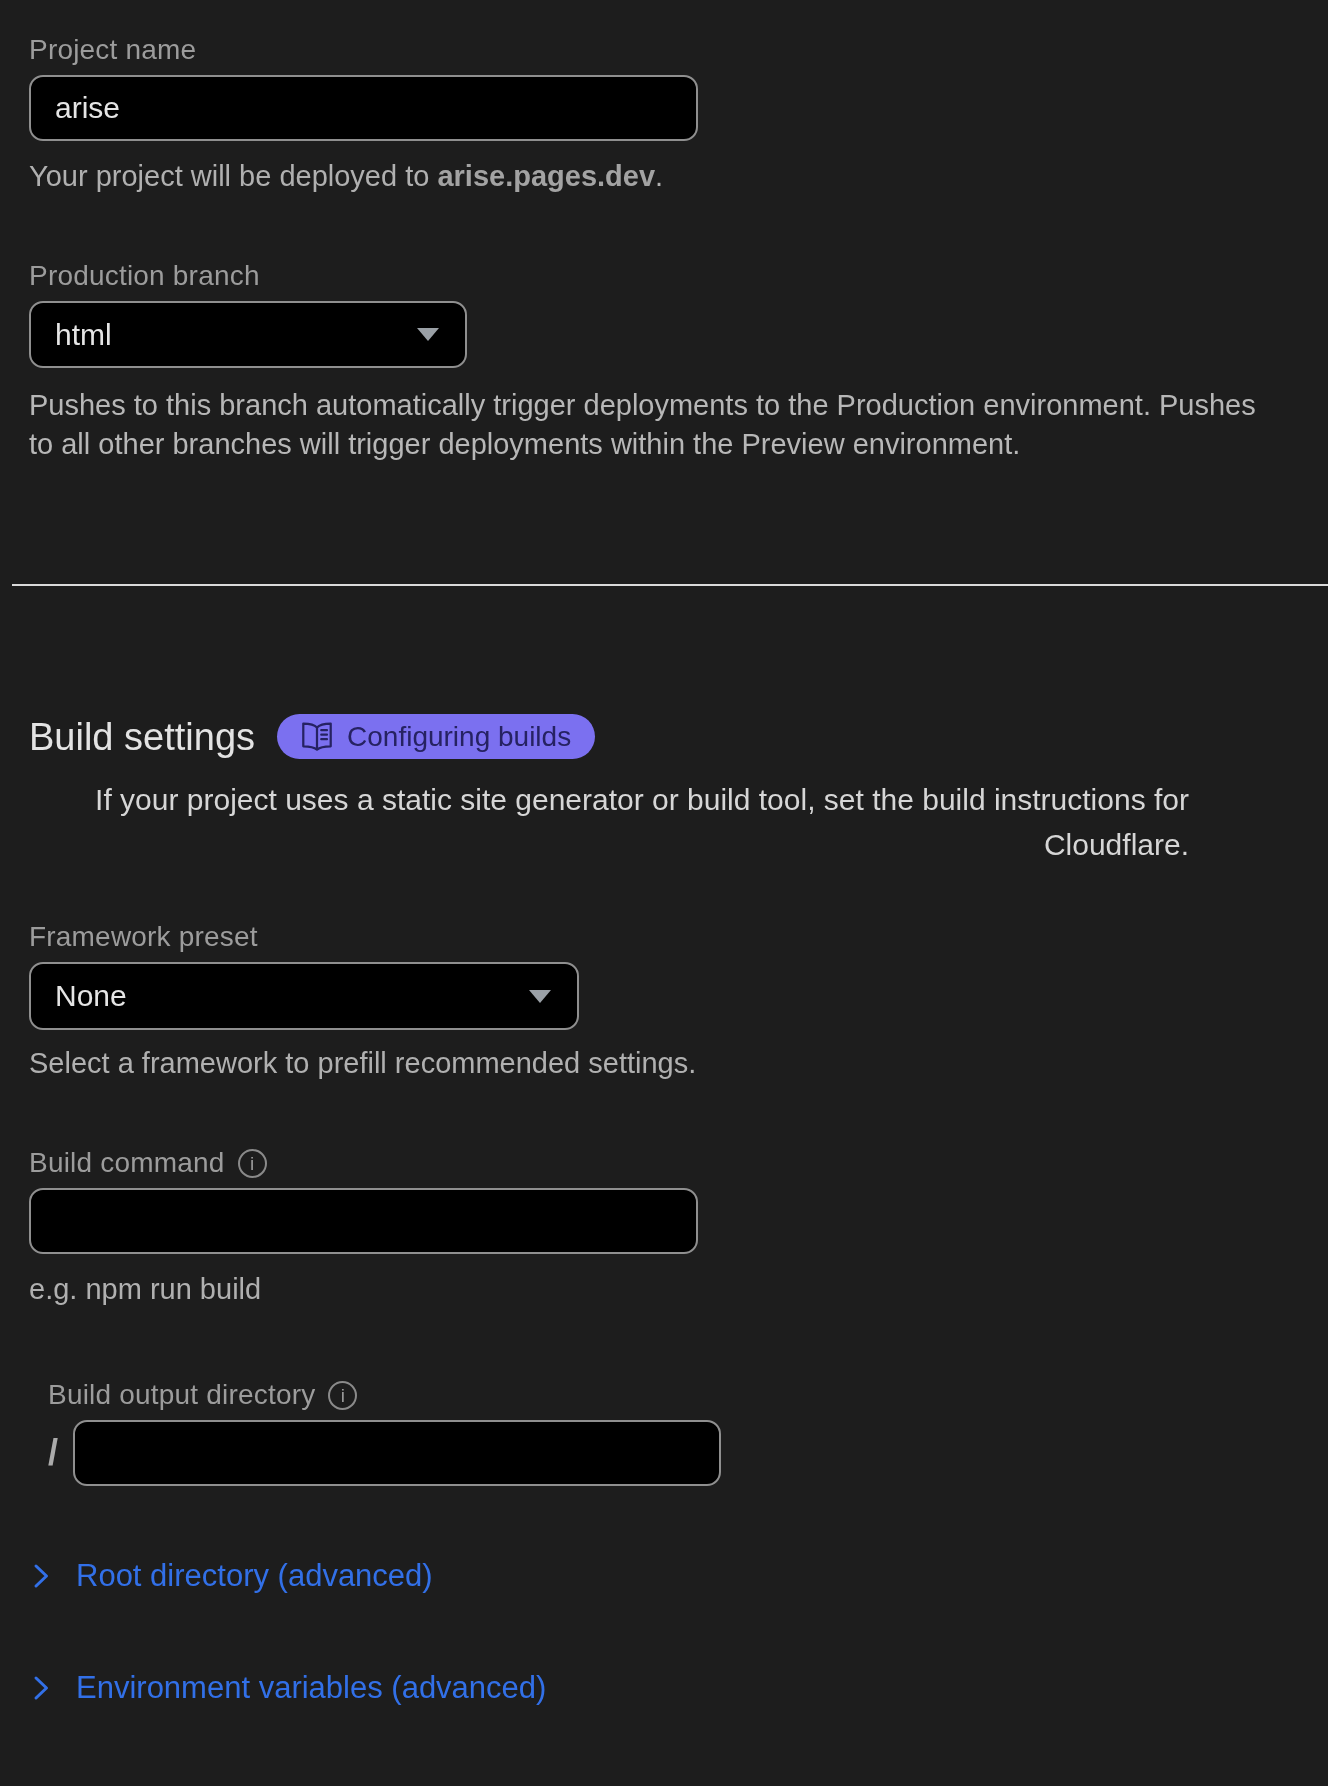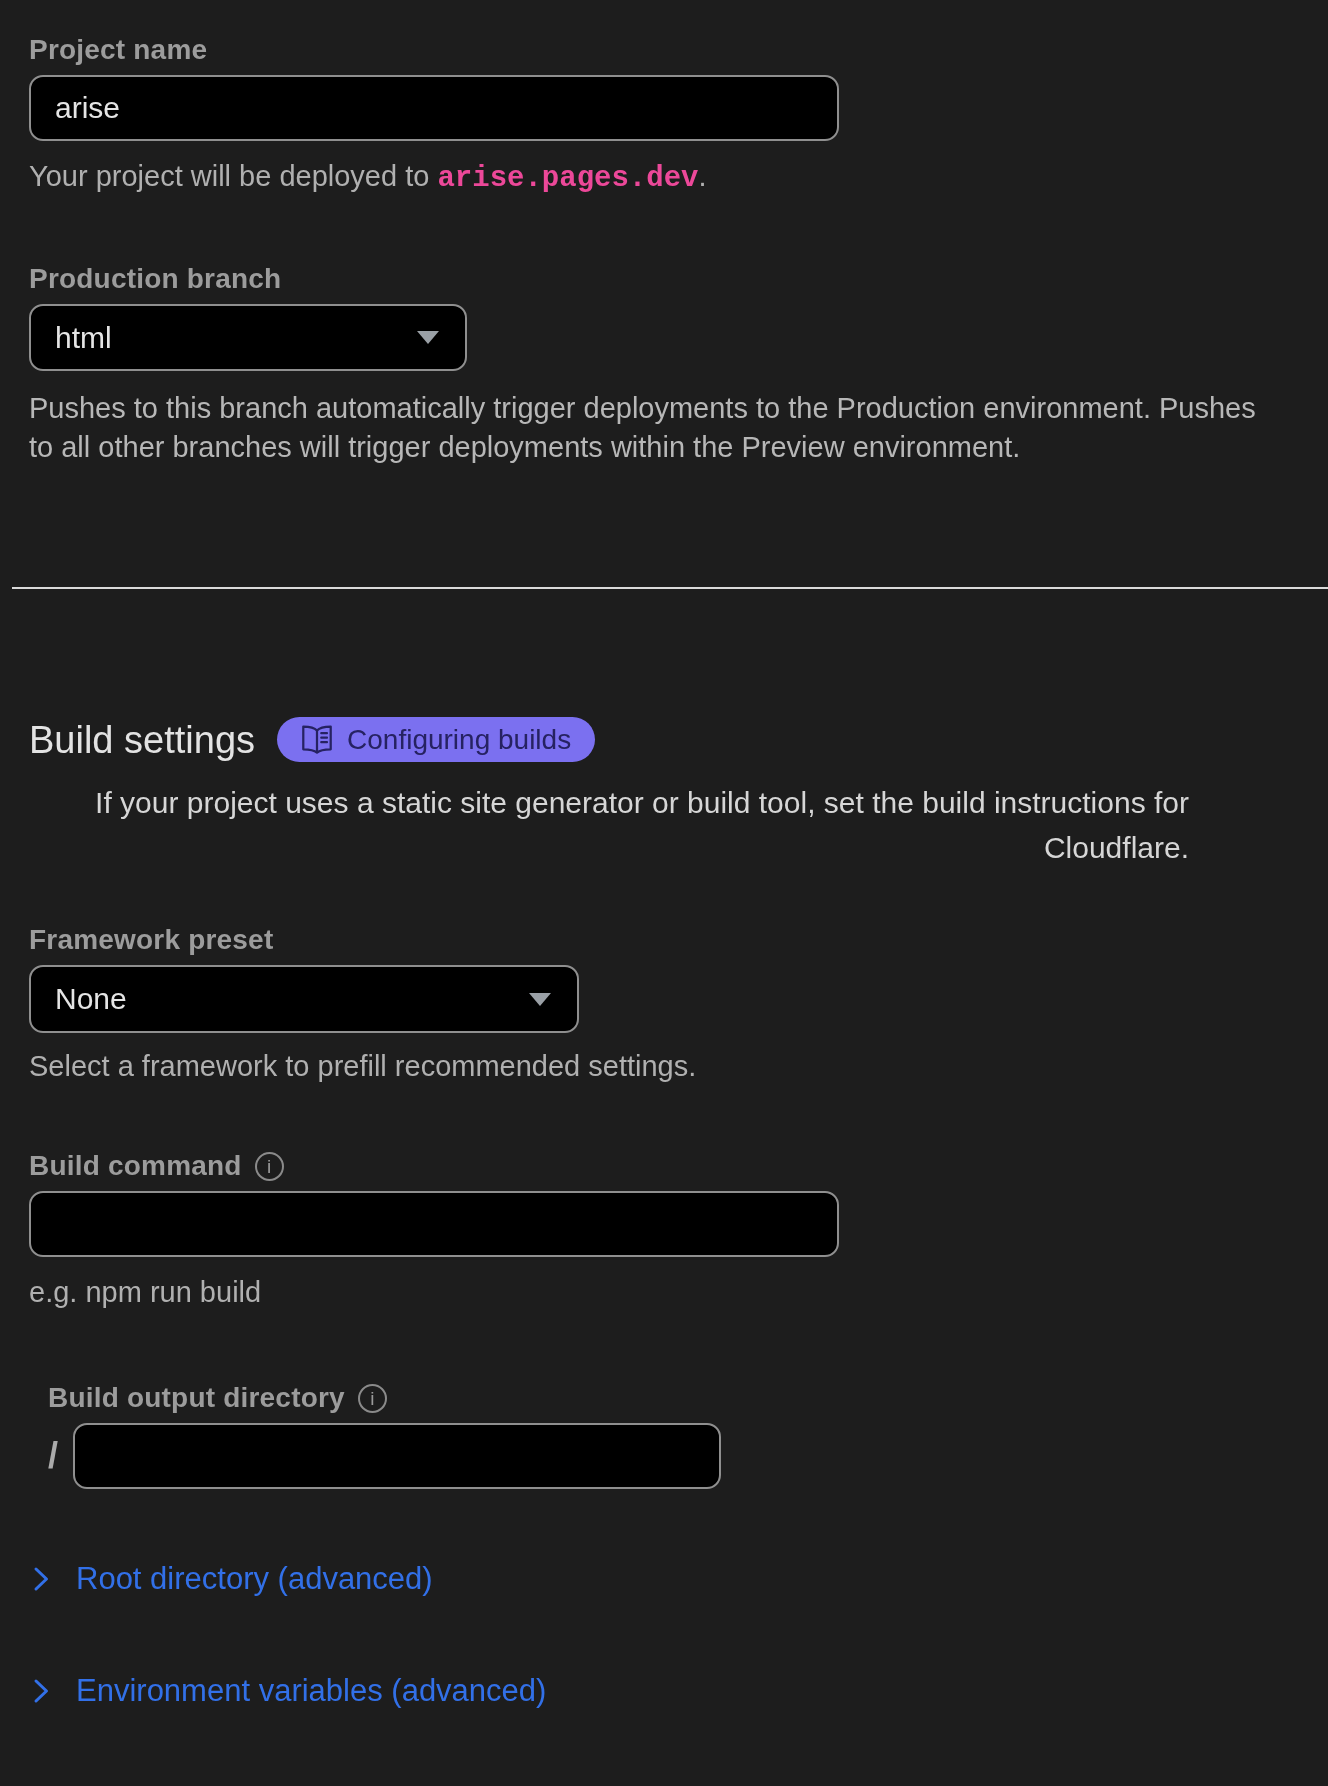--- a/index.html
+++ b/index.html
@@ -10,30 +10,30 @@
     font-family: "Liberation Sans", sans-serif;
     color: #c9c9c9;
     padding-top: 34px;
     overflow-x: hidden;
   }
   .indent { margin-left: 29px; }
 
   .field-label {
     display: block;
     font-size: 28px;
-    font-weight: 700;
+    font-weight: 400;
     color: #9c9c9c;
     letter-spacing: 0.2px;
   }
   .label-row { display: flex; align-items: center; }
 
   .text-input {
     display: block;
     margin-top: 9px;
-    width: 810px;
+    width: 669px;
     height: 66px;
     background: #000;
     border: 2px solid #8f8f8f;
     border-radius: 14px;
     color: #e5e5e5;
     font-size: 30px;
     font-family: "Liberation Sans", sans-serif;
     padding: 0 24px;
     outline: none;
   }
@@ -58,21 +58,21 @@
     border-right: 11px solid transparent;
     border-top: 13px solid #9aa0a6;
   }
 
   .help {
     margin-top: 17px;
     font-size: 29px;
     color: #b0b0b0;
     line-height: 36px;
   }
-  .help b { color: #ec4899; font-weight: 700; font-family: Liberation Mono, monospace; }
+  .help b { color: #a3a3a3; font-weight: 700; }
 
   .para {
     margin-top: 18px;
     font-size: 29px;
     color: #b7b7b7;
     line-height: 39px;
     max-width: 1250px;
   }
 
   .divider {

